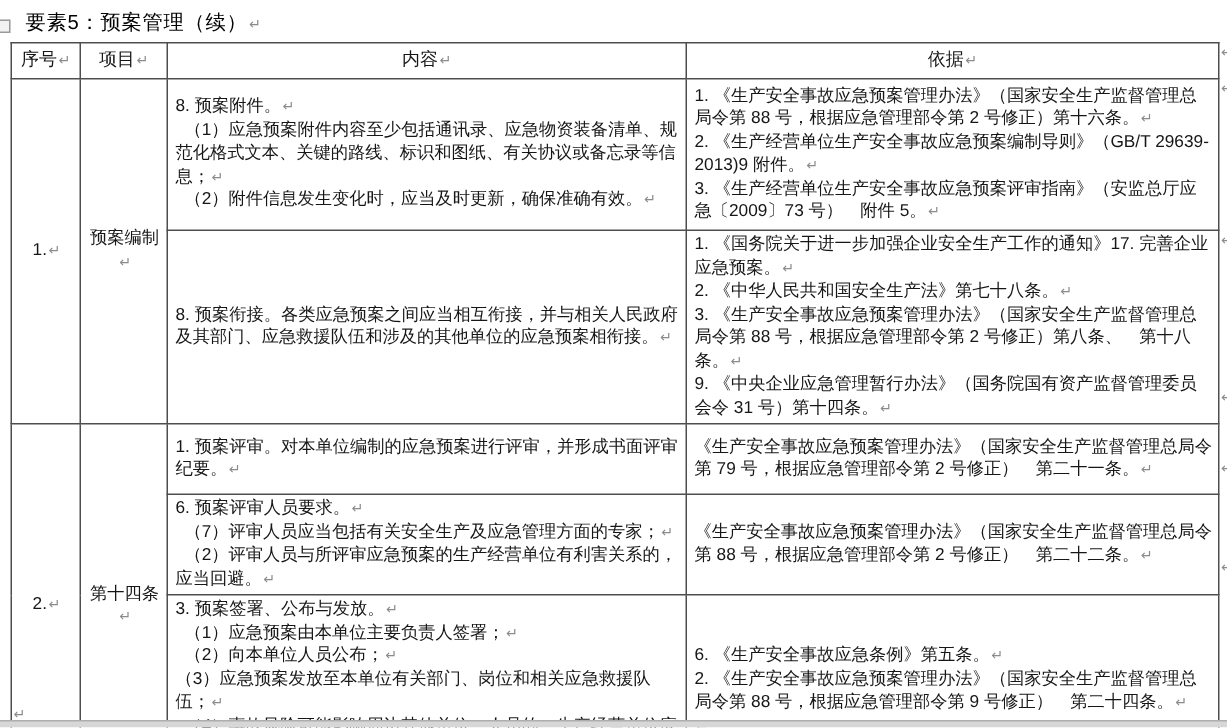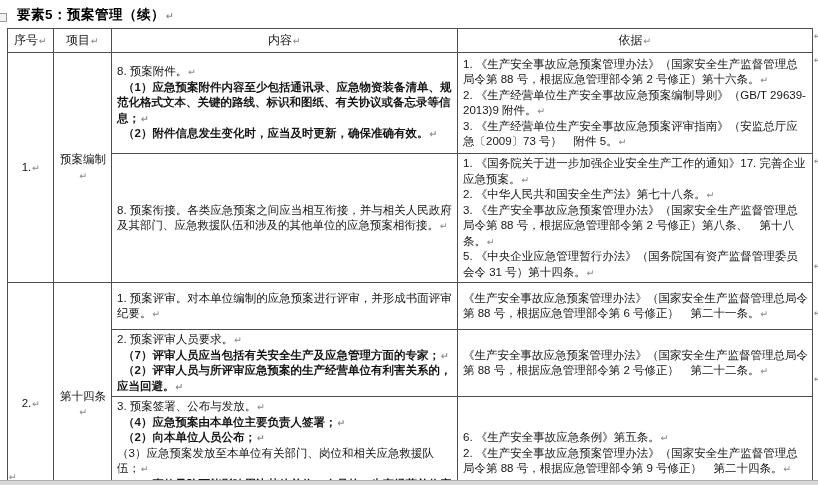--- a/index.html
+++ b/index.html
@@ -4,21 +4,21 @@
 <style>
   html,body{margin:0;padding:0;}
   body{
     width:818px;height:485px;position:relative;overflow:hidden;
     background:#ffffff;
     font-family:"Liberation Sans","DejaVu Sans",sans-serif;
     color:#161616;
   }
   .page-title{
     position:absolute;left:17px;top:6px;
-    font-size:13.5px;font-weight:bold;color:#000;
+    font-size:13.5px;font-weight:normal;color:#000;
     letter-spacing:.5px;white-space:nowrap;
   }
   .anchor-icon{
     position:absolute;left:-3px;top:13px;width:10px;height:9px;
     border:1px solid #9a9a9a;background:#f2f2f2;box-sizing:border-box;
   }
   table.doc{
     position:absolute;left:7px;top:28px;width:805px;
     border-collapse:collapse;table-layout:fixed;
   }
@@ -26,21 +26,21 @@
     border:1px solid #4e4e4e;
     padding:2px 4px 2px 5px;
     font-size:11.5px;line-height:15.5px;
     vertical-align:middle;overflow:hidden;
     font-weight:normal;color:#161616;
     word-break:break-all;
   }
   table.doc th{text-align:center;font-size:12px;padding:1px 2px;}
   td.cell-no,td.cell-item{text-align:center;font-size:12px;word-break:keep-all;}
   .para{margin:0;}
-  .para.indent{text-indent:6px;font-weight:bold;}
+  .para.indent{text-indent:6px;}
   .pmark{color:#8b8b8b;font-size:9.5px;margin-left:1px;}
   td.tight{line-height:12.5px;font-size:11px;}
   td.snug{line-height:14px;}
   .rowmark{
     position:absolute;left:814px;color:#8b8b8b;font-size:9.5px;line-height:10px;
   }
   .below-table-mark{
     position:absolute;left:9px;top:471px;color:#8b8b8b;font-size:9.5px;
   }
   .bottom-strip{
@@ -86,48 +86,48 @@
         </td>
   </tr>
   <tr style="height:105px">
     <td>
           <p class="para"><span class="ptext">8. 预案衔接。各类应急预案之间应当相互衔接，并与相关人民政府及其部门、应急救援队伍和涉及的其他单位的应急预案相衔接。</span><span class="pmark">↵</span></p>
         </td>
     <td class="tight">
           <p class="para"><span class="ptext">1. 《国务院关于进一步加强企业安全生产工作的通知》17. 完善企业应急预案。</span><span class="pmark">↵</span></p>
           <p class="para"><span class="ptext">2. 《中华人民共和国安全生产法》第七十八条。</span><span class="pmark">↵</span></p>
           <p class="para"><span class="ptext">3. 《生产安全事故应急预案管理办法》（国家安全生产监督管理总局令第 88 号，根据应急管理部令第 2 号修正）第八条、　第十八条。</span><span class="pmark">↵</span></p>
-          <p class="para"><span class="ptext">5. 《中央企业应急管理暂行办法》（国务院国有资产监督管理委员会令 31 号）第十四条。</span><span class="pmark">↵</span></p>
+          <p class="para"><span class="ptext">9. 《中央企业应急管理暂行办法》（国务院国有资产监督管理委员会令 31 号）第十四条。</span><span class="pmark">↵</span></p>
         </td>
   </tr>
 
   <tr style="height:47px">
     <td class="cell-no" rowspan="3"><span>2.</span><span class="pmark">↵</span></td>
     <td class="cell-item" rowspan="3"><span>第十四条</span><span class="pmark">↵</span></td>
     <td>
           <p class="para"><span class="ptext">1. 预案评审。对本单位编制的应急预案进行评审，并形成书面评审纪要。</span><span class="pmark">↵</span></p>
         </td>
     <td>
-          <p class="para"><span class="ptext">《生产安全事故应急预案管理办法》（国家安全生产监督管理总局令第 88 号，根据应急管理部令第 6 号修正）　第二十一条。</span><span class="pmark">↵</span></p>
+          <p class="para"><span class="ptext">《生产安全事故应急预案管理办法》（国家安全生产监督管理总局令第 79 号，根据应急管理部令第 2 号修正）　第二十一条。</span><span class="pmark">↵</span></p>
         </td>
   </tr>
   <tr style="height:66px">
     <td>
-          <p class="para"><span class="ptext">2. 预案评审人员要求。</span><span class="pmark">↵</span></p>
+          <p class="para"><span class="ptext">6. 预案评审人员要求。</span><span class="pmark">↵</span></p>
           <p class="para indent"><span class="ptext">（7）评审人员应当包括有关安全生产及应急管理方面的专家；</span><span class="pmark">↵</span></p>
           <p class="para indent"><span class="ptext">（2）评审人员与所评审应急预案的生产经营单位有利害关系的，应当回避。</span><span class="pmark">↵</span></p>
         </td>
     <td>
           <p class="para"><span class="ptext">《生产安全事故应急预案管理办法》（国家安全生产监督管理总局令第 88 号，根据应急管理部令第 2 号修正）　第二十二条。</span><span class="pmark">↵</span></p>
         </td>
   </tr>
   <tr style="height:105px">
     <td class="snug">
           <p class="para"><span class="ptext">3. 预案签署、公布与发放。</span><span class="pmark">↵</span></p>
-          <p class="para indent"><span class="ptext">（4）应急预案由本单位主要负责人签署；</span><span class="pmark">↵</span></p>
+          <p class="para indent"><span class="ptext">（1）应急预案由本单位主要负责人签署；</span><span class="pmark">↵</span></p>
           <p class="para indent"><span class="ptext">（2）向本单位人员公布；</span><span class="pmark">↵</span></p>
           <p class="para"><span class="ptext">（3）应急预案发放至本单位有关部门、岗位和相关应急救援队伍；</span><span class="pmark">↵</span></p>
           <p class="para indent"><span class="ptext">（4）事故风险可能影响周边其他单位、人员的，生产经营单位应当将有关事故风险的性质、影响范围和应急防范措施告知周边的其他单位和人员。</span></p>
         </td>
     <td>
           <p class="para"><span class="ptext">6. 《生产安全事故应急条例》第五条。</span><span class="pmark">↵</span></p>
           <p class="para"><span class="ptext">2. 《生产安全事故应急预案管理办法》（国家安全生产监督管理总局令第 88 号，根据应急管理部令第 9 号修正）　第二十四条。</span><span class="pmark">↵</span></p>
           <p class="para"><span class="ptext"></span><span class="pmark">↵</span></p>
         </td>
   </tr>

